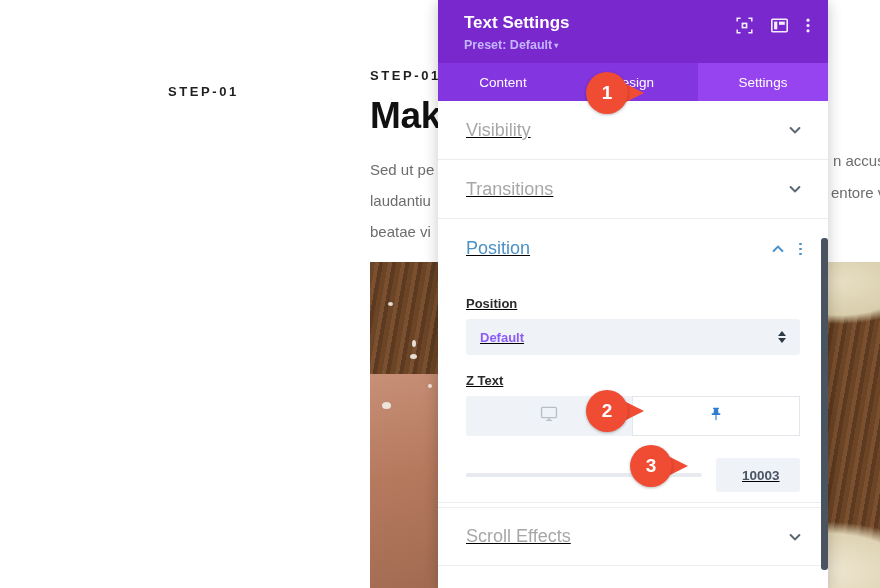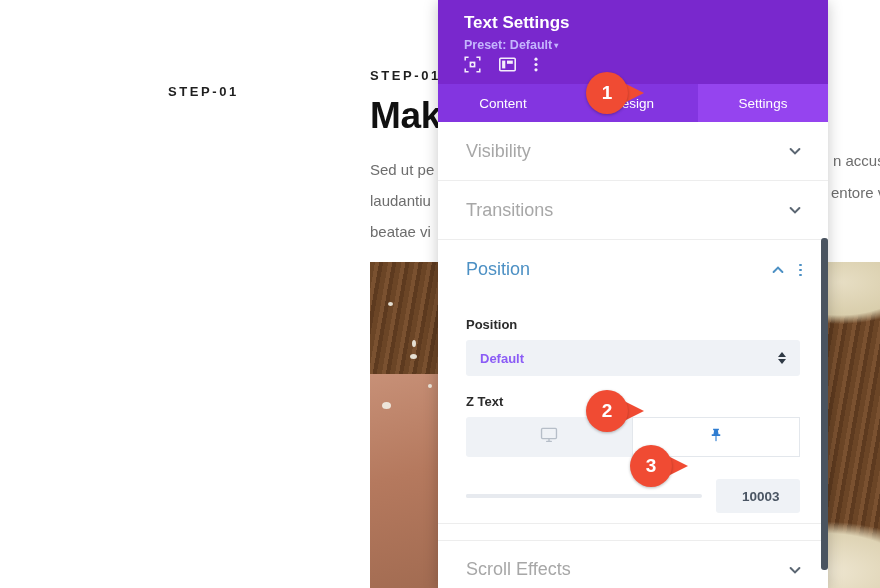--- a/index.html
+++ b/index.html
@@ -58,42 +58,42 @@
   .modal {
     position: absolute; left: 438px; top: 0; width: 390px; height: 588px;
     background: #ffffff;
     box-shadow: 0 2px 14px rgba(0,0,0,0.22);
     display: flex; flex-direction: column;
     z-index: 20;
   }
   .modal-header {
     background: #7b2fd4; background: #7928cd;
     padding: 13px 18px 11px 26px;
-    display: flex; align-items: flex-start; justify-content: space-between; flex-direction: column;
+    display: flex; align-items: flex-start; justify-content: space-between;
   }
   .modal-title {
     color: #ffffff; font-size: 17px; font-weight: 700; line-height: 1.2;
   }
   .modal-preset {
     margin-top: 5px; color: #c4b5fd; font-size: 12.5px; font-weight: 600;
   }
   .modal-preset .caret { font-size: 8px; margin-left: 2px; position: relative; top: -1px; }
   .header-icons { display: flex; align-items: center; gap: 18px; padding-top: 4px; }
   .hicon { width: 17px; height: 17px; opacity: .92; cursor: pointer; }
   .hicon svg { display: block; }
 
   .tabbar { display: flex; background: #8335e0; height: 38px; }
   .tab {
     flex: 1; display: flex; align-items: center; justify-content: center;
     color: #ffffff; font-size: 13.5px; font-weight: 400; cursor: pointer;
     height: 100%;
   }
   .tab.active { background: #9544ef; }
 
-  .modal-body { flex: 1; position: relative; overflow: hidden; background: #fff; }
+  .modal-body { flex: 1; position: relative; overflow: hidden; background: #fff; text-decoration: underline; }
 
   .section {
     height: 59px; display: flex; align-items: center; justify-content: space-between;
     padding: 0 26px 0 28px;
     border-bottom: 1px solid #ededed;
   }
   .section-title { font-size: 18px; color: #a7a7a7; font-weight: 400; }
   .section-title.open { color: #4c90c4; }
   .sec-right { display: flex; align-items: center; gap: 14px; color: #4c90c4; }
   .chev { width: 14px; height: 14px; }
@@ -310,21 +310,21 @@
         </div>
 
         <div class="slider-row">
           <div class="slider-track">
             <div class="fill"></div>
           </div>
           <div class="num-box">10003</div>
         </div>
       </div>
 
-      <div class="section" style="border-top:1px solid #ededed;margin-top:16px;">
+      <div class="section" style="border-top:1px solid #ededed;margin-top:4px;">
         <span class="section-title">Scroll Effects</span>
         <span class="sec-right">
           <span class="chev">
             <svg viewBox="0 0 14 14" fill="none" stroke="#5b6672" stroke-width="2" stroke-linecap="round">
               <path d="M2.6 5 L7 9.4 L11.4 5"></path>
             </svg>
           </span>
         </span>
       </div>
 

